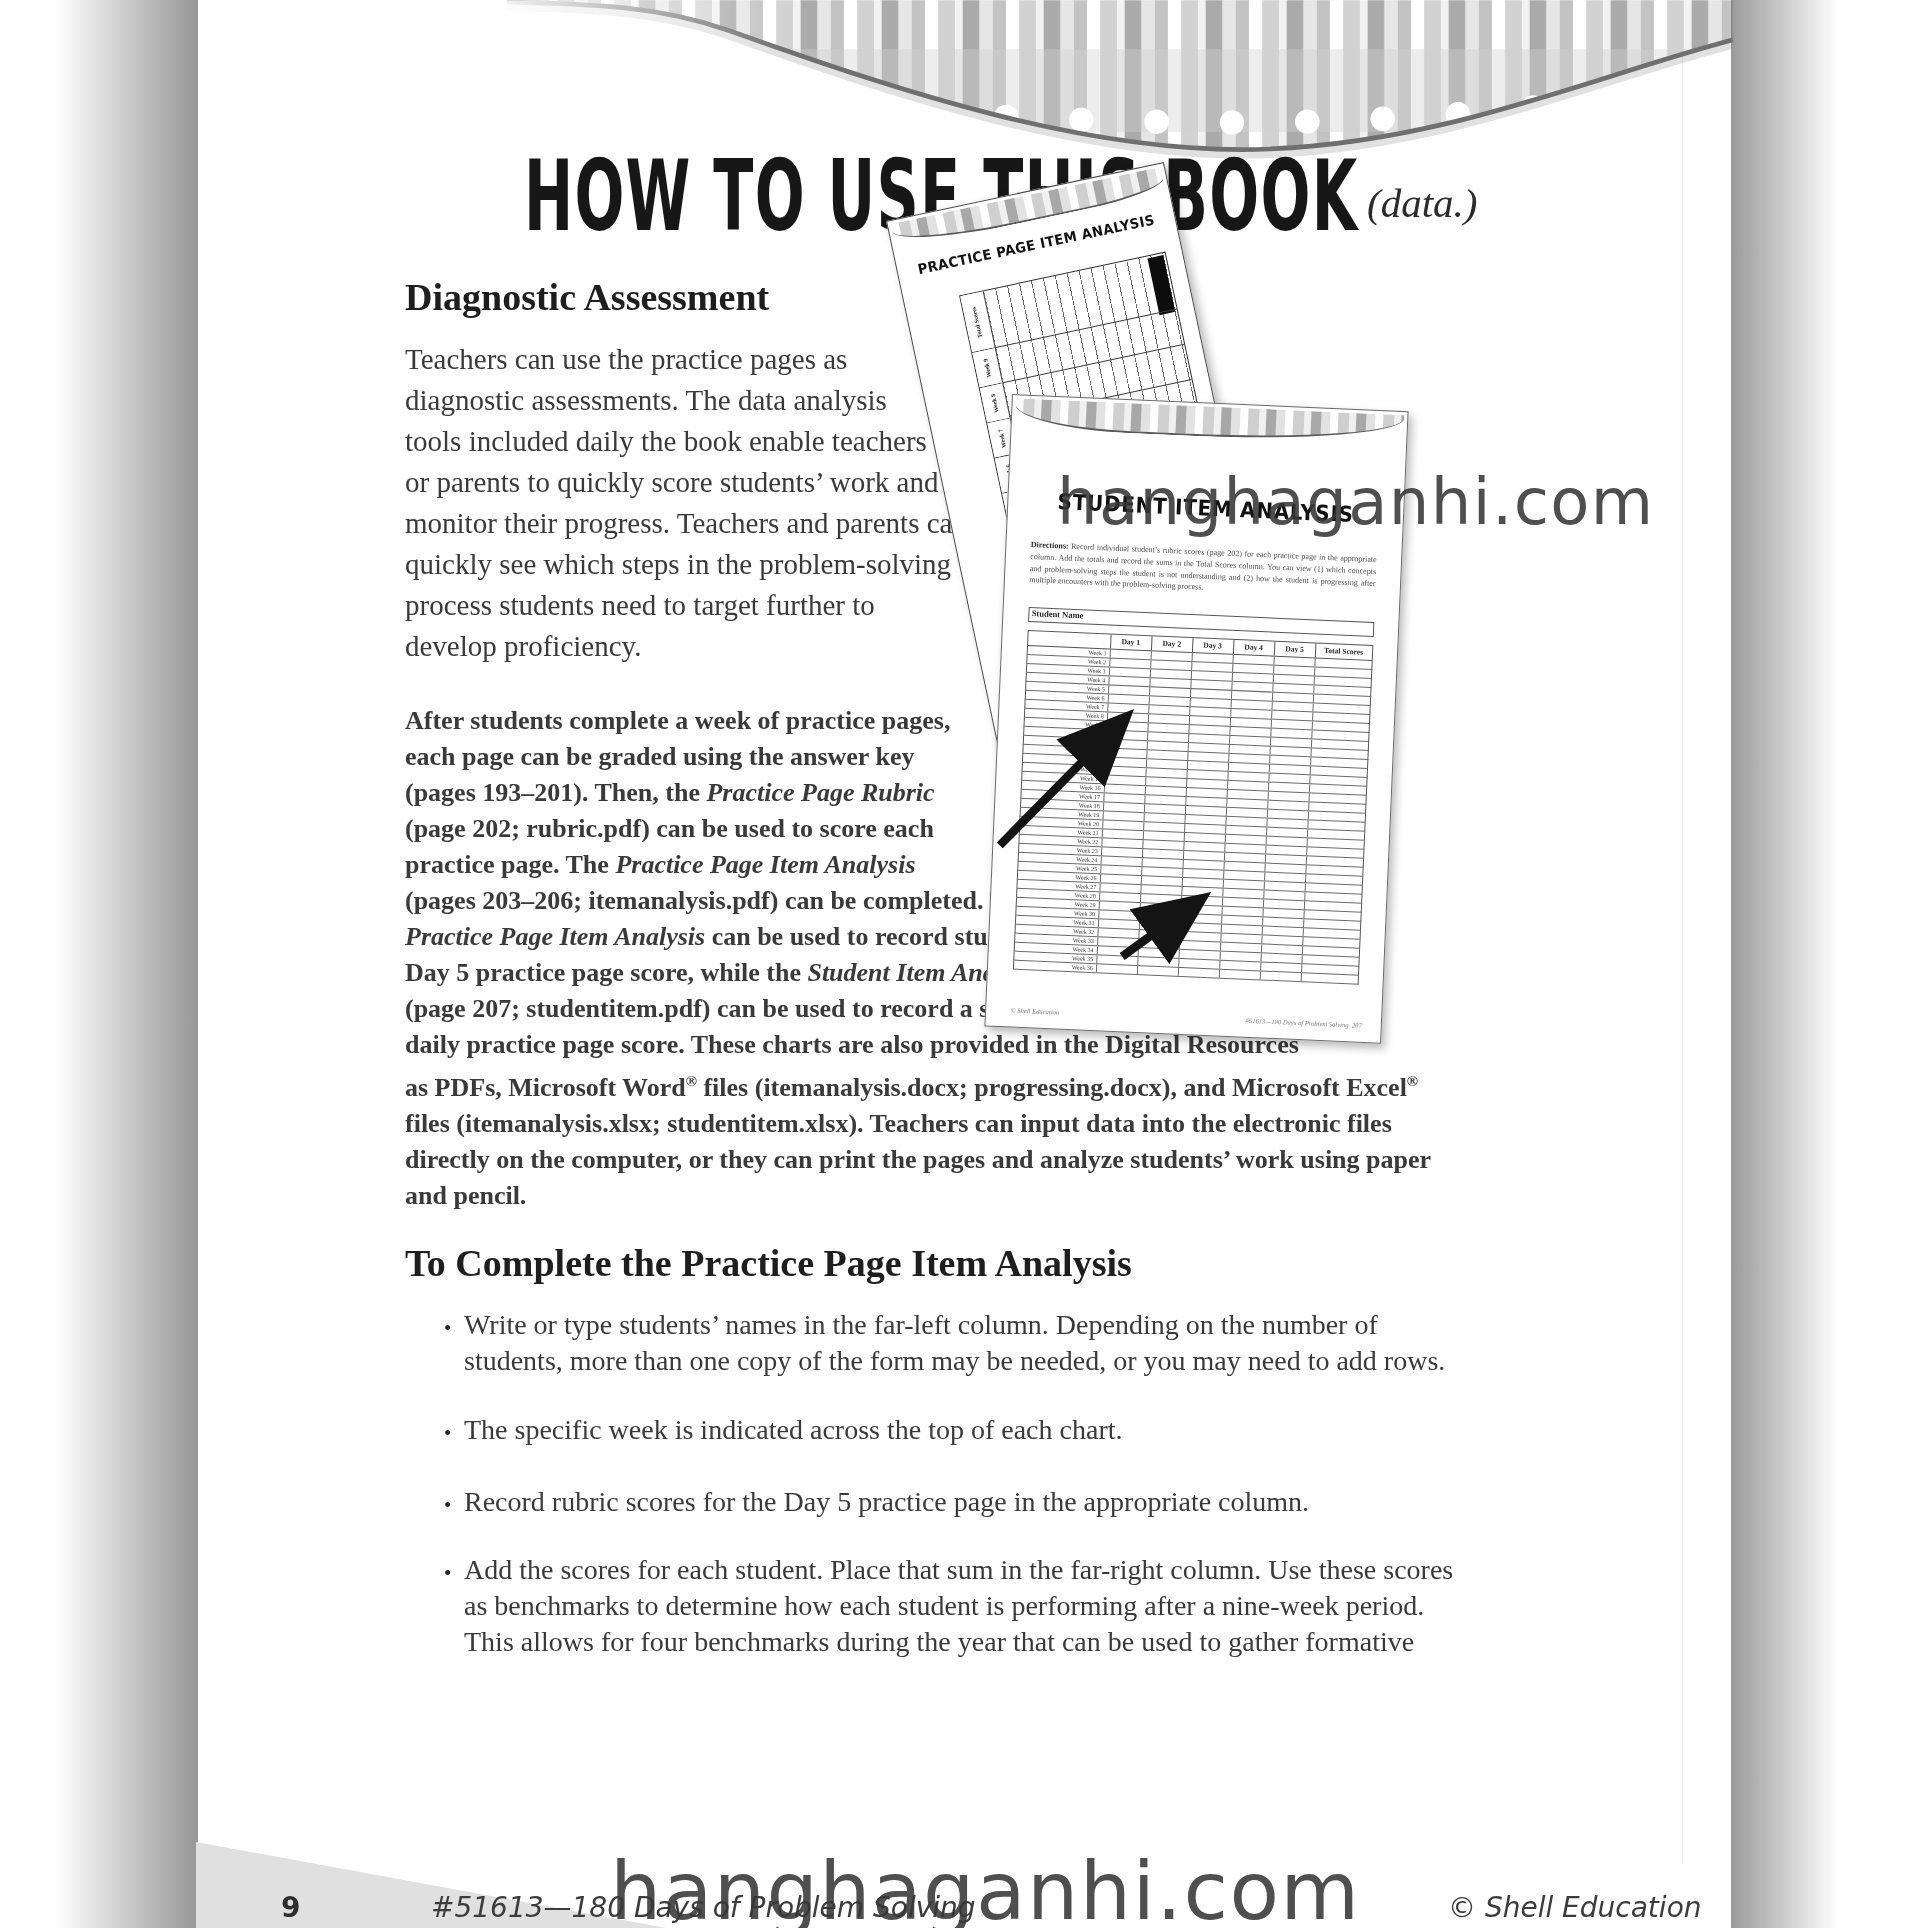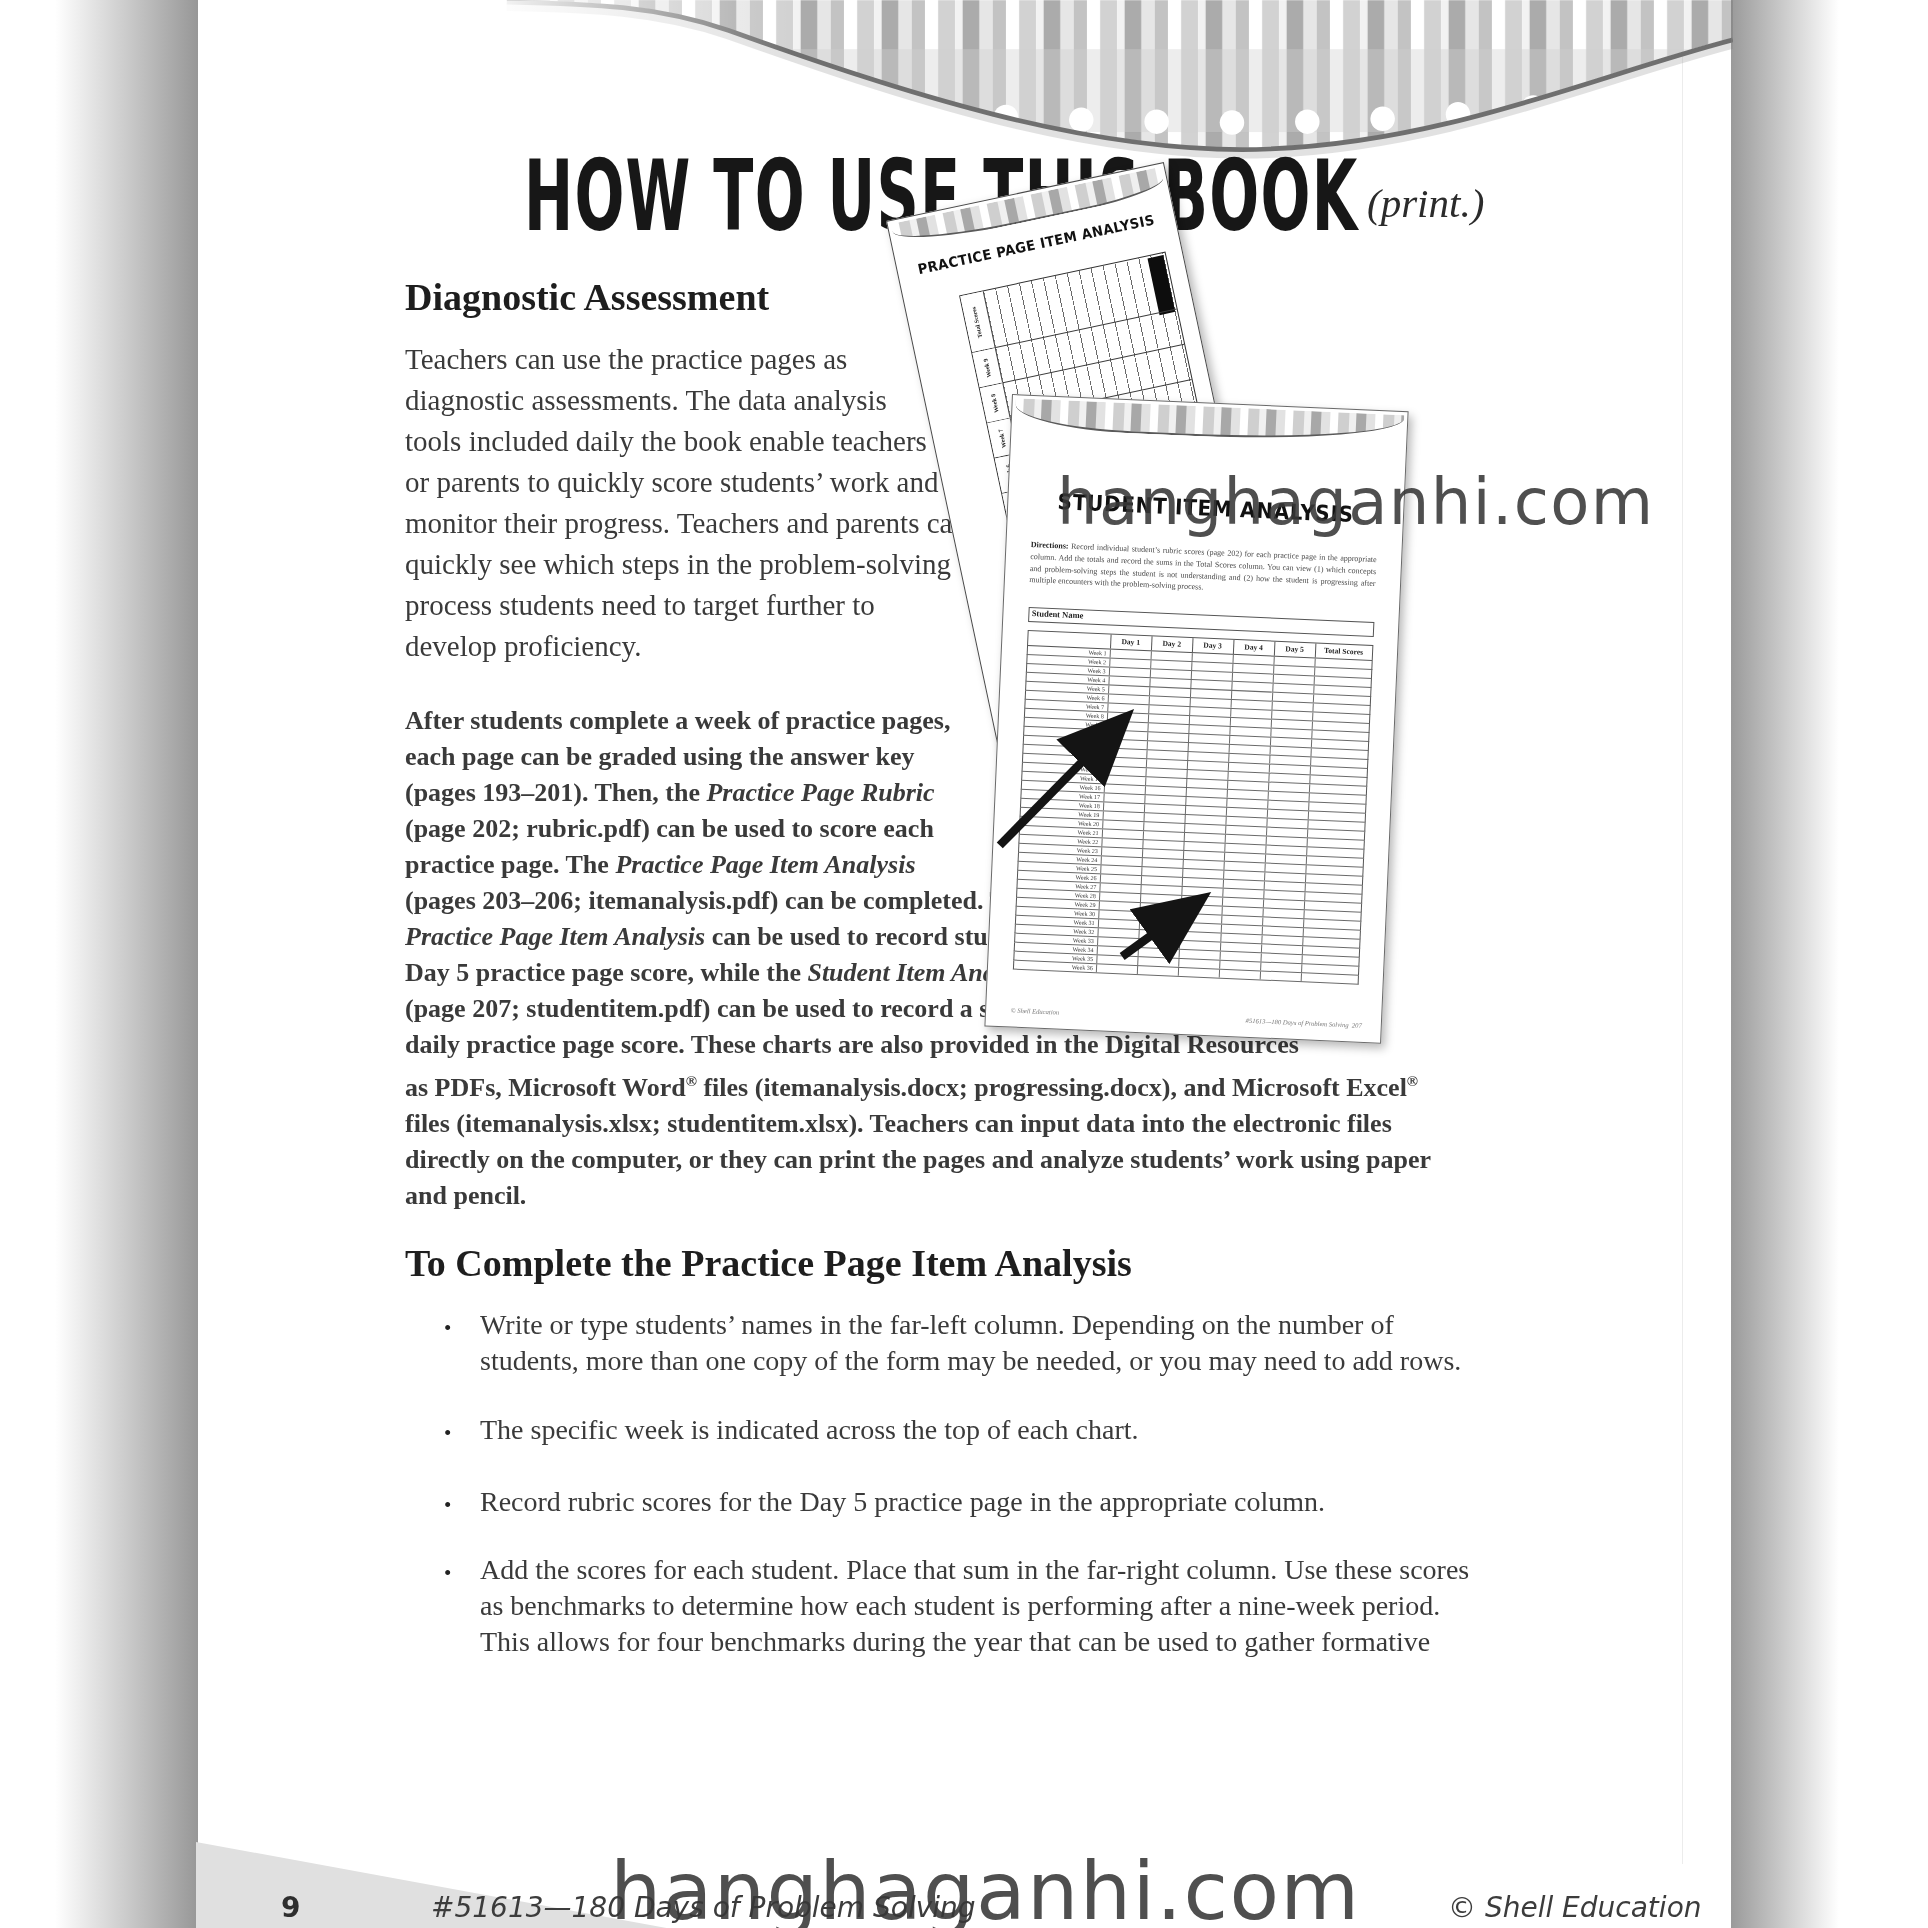--- a/index.html
+++ b/index.html
@@ -27,21 +27,21 @@
 
   .textblock{position:absolute;left:405px;z-index:2;white-space:nowrap;}
   #para1{top:339px;font-size:29px;line-height:41px;}
   #para2{top:703px;font-size:26px;line-height:36px;font-weight:bold;}
   .tl{white-space:nowrap;}
   .it{font-style:italic;}
   .sup{font-size:58%;vertical-align:super;}
 
   .bullet{position:absolute;left:444px;z-index:2;font-size:28px;line-height:36px;}
   .bullet .dot{position:absolute;left:0;top:2.8px;font-size:21px;color:#222;}
-  .bullet .btext{margin-left:36px;}
+  .bullet .btext{margin-left:20px;}
   #bullet-0{top:1307px;} #bullet-1{top:1412px;} #bullet-2{top:1484px;} #bullet-3{top:1552px;}
 
   
   .sheet{position:absolute;background:#fff;border:1.9px solid #4a4a4a;
     box-shadow:3.8px 4.7px 9.4px rgba(0,0,0,0.28);z-index:3;}
   .mini-banner{position:absolute;left:2.8px;right:2.8px;top:2.8px;
     background:repeating-linear-gradient(90deg,#ffffff 0 8.5px,#cfcfcf 8.5px 19px,#f0f0f0 19px 26px,#a8a8a8 26px 36px,#e2e2e2 36px 45px);
     border-bottom:2.8px solid #5a5a5a;border-bottom-left-radius:46% 70%;border-bottom-right-radius:30% 55%;}
 
   #sheet1{left:886px;top:221px;width:282px;height:565px;transform:rotate(-12deg);transform-origin:top left;transform-box:border-box;}
@@ -142,21 +142,21 @@
         <circle cx="1340" cy="121" r="13"></circle>
       <circle cx="1420" cy="114" r="13"></circle>
     </g>
   </g>
   <path d="M330,2 C420,4 490,6 565,32 C740,94 950,166 1140,158 C1330,150 1480,82 1632,42" fill="none" stroke="#9a9a9a" stroke-width="11" opacity="0.3" transform="translate(0,4)"></path>
   <path d="M330,2 C420,4 490,6 565,32 C740,94 950,166 1140,158 C1330,150 1480,82 1632,42" fill="none" stroke="#6f6f6f" stroke-width="5"></path>
   <rect x="300" y="0" width="330" height="178" fill="url(#fadeL)"></rect>
 </svg>
 
 <div class="main-title">HOW TO USE THIS BOOK</div>
-<div class="title-cont">(print.)</div>
+<div class="title-cont">(data.)</div>
 
 <div class="h2" id="h2-diagnostic">Diagnostic Assessment</div>
 <div class="textblock" id="para1">
     <div class="tl">Teachers can use the practice pages as</div>
     <div class="tl">diagnostic assessments. The data analysis</div>
     <div class="tl">tools included daily the book enable teachers</div>
     <div class="tl">or parents to quickly score students’ work and</div>
     <div class="tl">monitor their progress. Teachers and parents can</div>
     <div class="tl">quickly see which steps in the problem-solving</div>
     <div class="tl">process students need to target further to</div>

